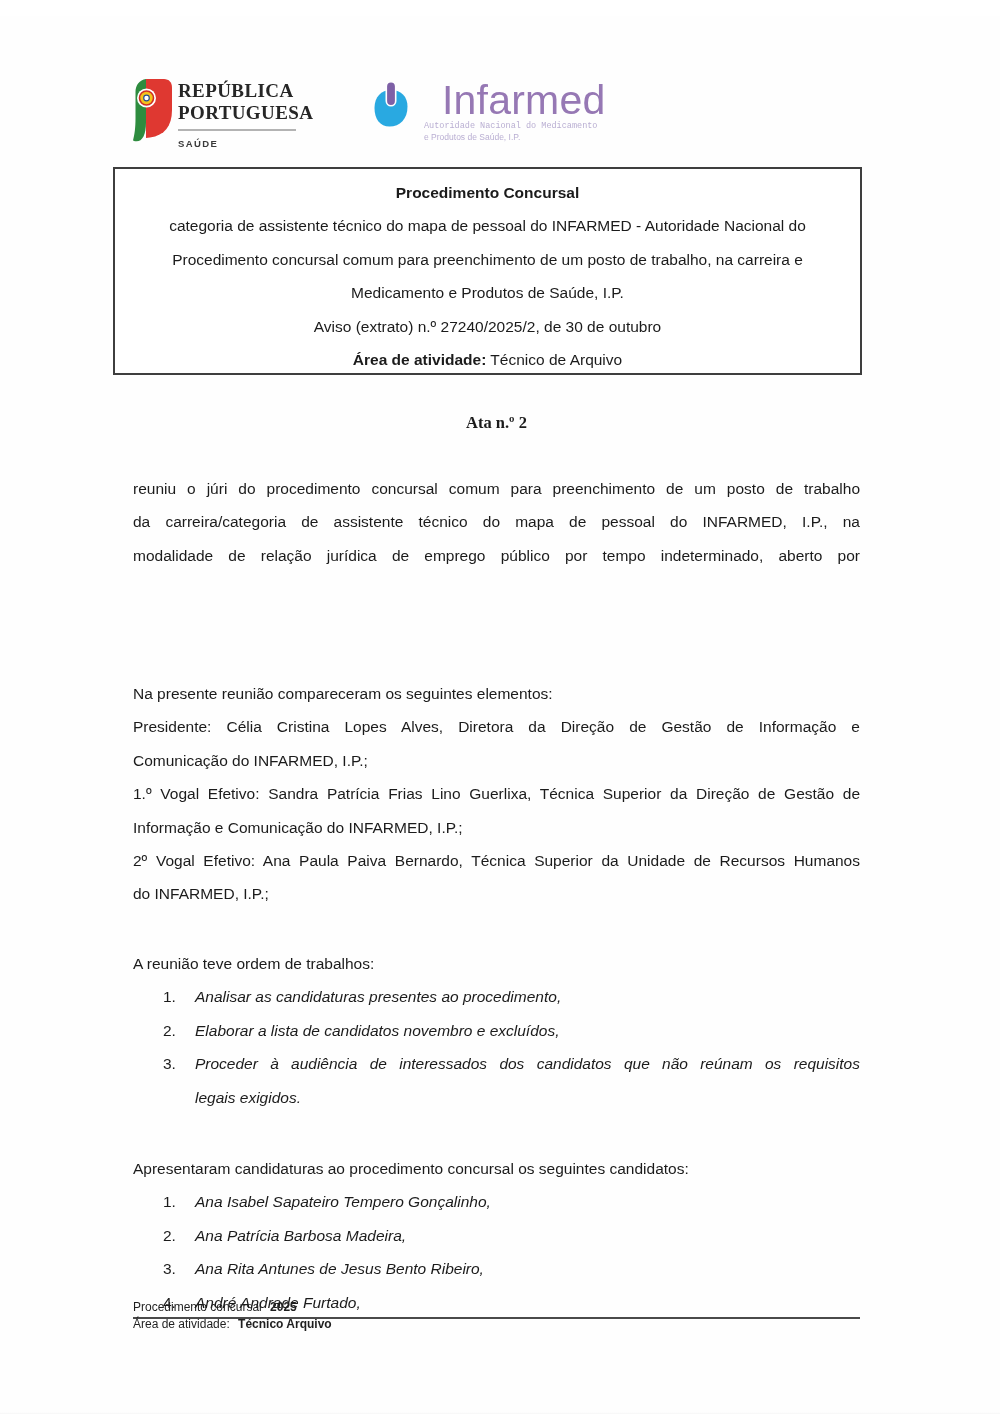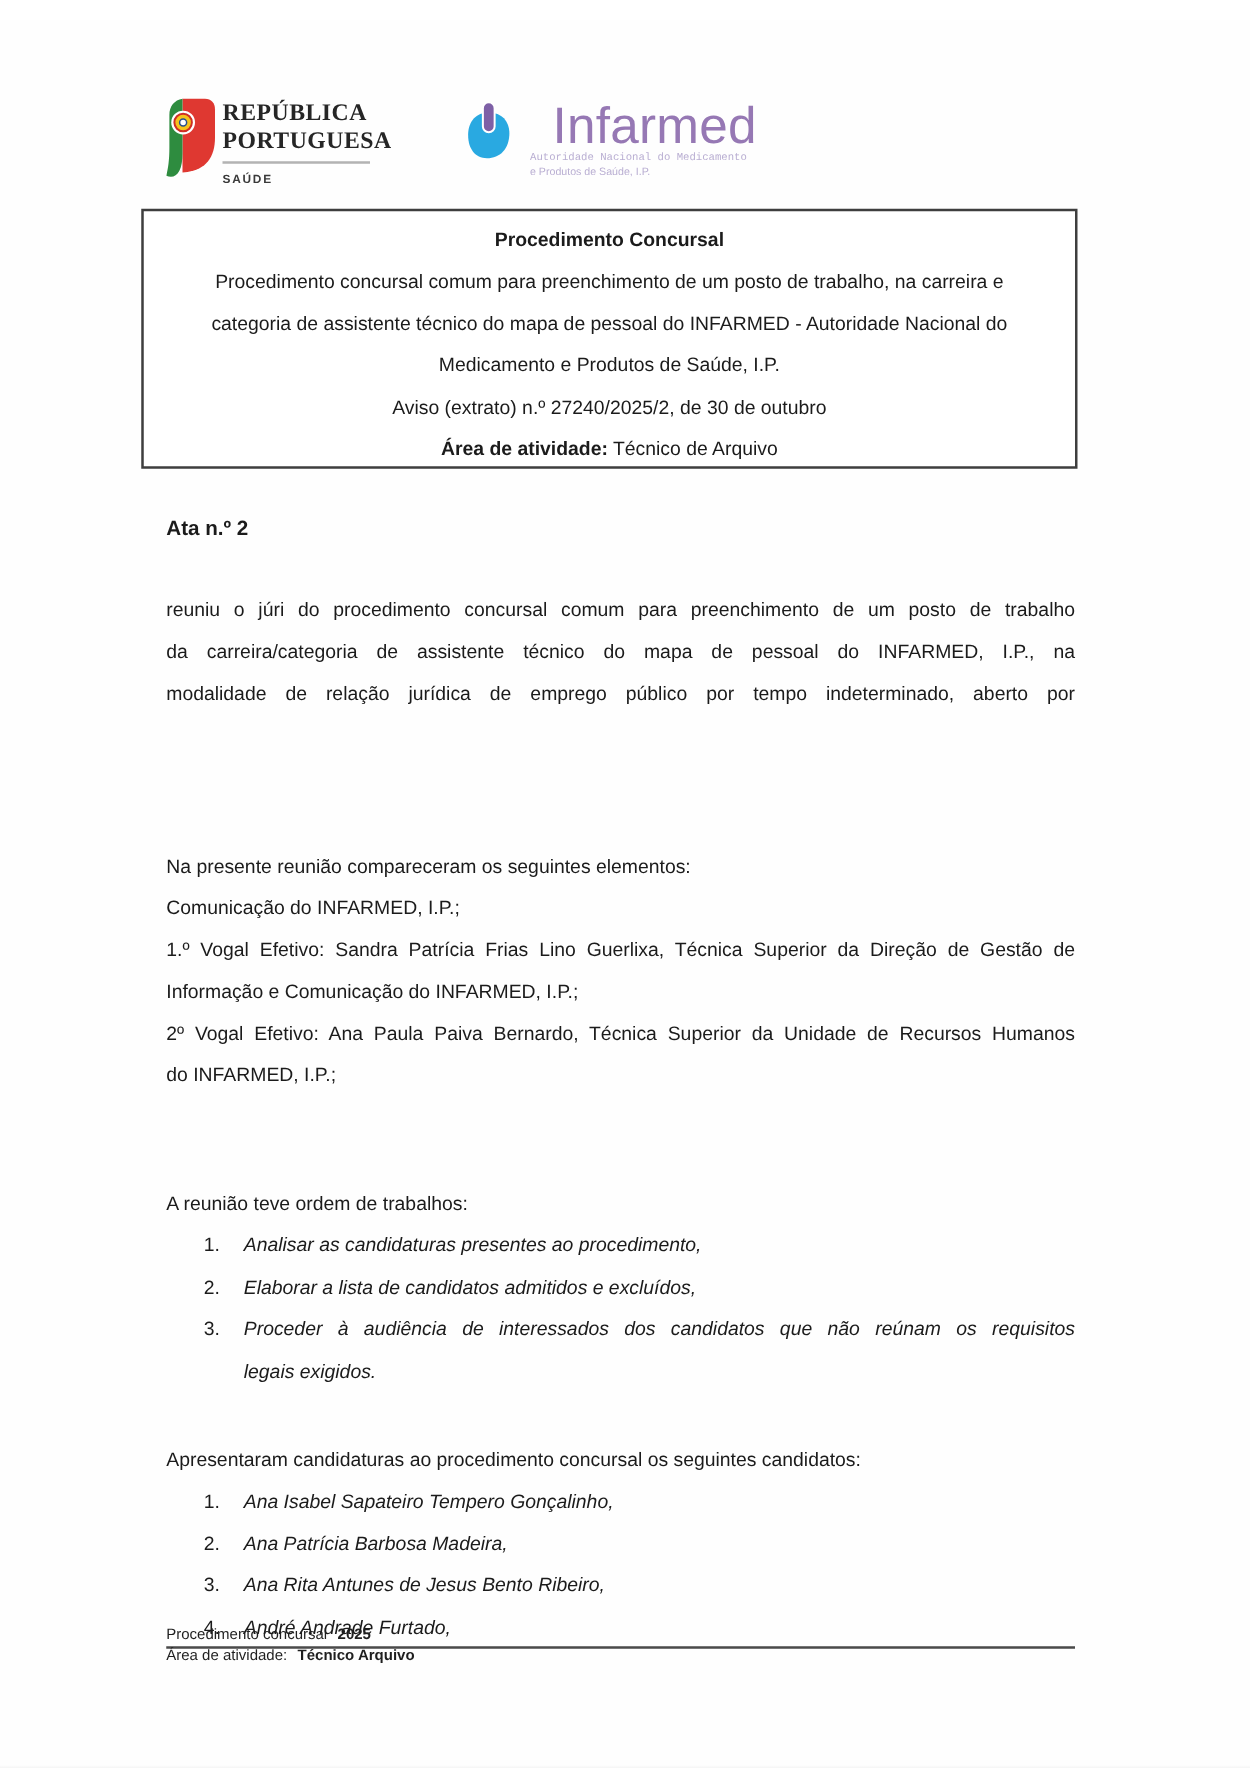--- a/index.html
+++ b/index.html
@@ -27,21 +27,21 @@
   
   .tbox{
     position:absolute; left:113px; top:151px; width:749px; height:208px;
     border:2px solid #3e3e3e; background:#fff; text-align:center; padding-top:7px;
   }
   .tbox .bline{ font-size:15.5px; line-height:33.4px; }
   .b{ font-weight:bold; }
 
   
   .content{ position:absolute; left:133px; width:727px; font-size:15.5px; }
-  .ata{ top:396px; font-size:16.5px; font-weight:bold; line-height:22px; }
+  .ata{ top:396px; text-align:center; font-size:16.5px; font-weight:bold; line-height:22px;font-family:Liberation Serif, serif; }
   .ln{ line-height:33.4px; min-height:33.4px; }
   .j{ text-align:justify; text-align-last:justify; }
   .para1{ top:456px; }
   .attendees{ top:661px; }
   .agenda{ top:931px; }
   .cands{ top:1136px; }
 
   .lrow{ display:flex; align-items:flex-start; }
   .lnum{ margin-left:30px; width:32px; line-height:33.4px; }
   .ltxt{ width:665px; line-height:33.4px;font-style:italic; }
@@ -77,56 +77,57 @@
   <svg class="inf-icon" width="34" height="50" viewBox="0 0 34 50">
     <path fill="#29a9e1" d="M17 9 C27.5 9 33.5 16 33.5 25.5 C33.5 38 26 45.5 15.5 45.5 C6 45.5 0.5 38 0.5 27 C0.5 16 7 9 17 9 Z"></path>
     <rect x="12.3" y="0.8" width="9.4" height="24" rx="4.7" fill="#7e60a6" stroke="#ffffff" stroke-width="1.6"></rect>
   </svg>
   <div class="inf-word">Infarmed</div>
   <div class="inf-sub inf-sub1">Autoridade Nacional do Medicamento</div>
   <div class="inf-sub inf-sub2">e Produtos de Saúde, I.P.</div>
 
   <section class="tbox">
     <div class="bline b">Procedimento Concursal</div>
+    <div class="bline">categoria de assistente técnico do mapa de pessoal do INFARMED - Autoridade Nacional do</div>
     <div class="bline">Procedimento concursal comum para preenchimento de um posto de trabalho, na carreira e</div>
-    <div class="bline">categoria de assistente técnico do mapa de pessoal do INFARMED - Autoridade Nacional do</div>
     <div class="bline">Medicamento e Produtos de Saúde, I.P.</div>
     <div class="bline">Aviso (extrato) n.º 27240/2025/2, de 30 de outubro</div>
     <div class="bline">
       <span class="b">Área de atividade:</span>
       <span>Técnico de Arquivo</span>
     </div>
   </section>
 
   <h1 class="content ata">Ata n.º 2</h1>
 
   <div class="content para1">
     <div class="ln j">reuniu o júri do procedimento concursal comum para preenchimento de um posto de trabalho</div>
     <div class="ln j">da carreira/categoria de assistente técnico do mapa de pessoal do INFARMED, I.P., na</div>
     <div class="ln j">modalidade de relação jurídica de emprego público por tempo indeterminado, aberto por</div>
   </div>
 
   <div class="content attendees">
     <div class="ln">Na presente reunião compareceram os seguintes elementos:</div>
+    <div class="ln j">Presidente: Célia Cristina Lopes Alves, Diretora da Direção de Gestão de Informação e</div>
     <div class="ln">Comunicação do INFARMED, I.P.;</div>
     <div class="ln j">1.º Vogal Efetivo: Sandra Patrícia Frias Lino Guerlixa, Técnica Superior da Direção de Gestão de</div>
     <div class="ln">Informação e Comunicação do INFARMED, I.P.;</div>
     <div class="ln j">2º Vogal Efetivo: Ana Paula Paiva Bernardo, Técnica Superior da Unidade de Recursos Humanos</div>
     <div class="ln">do INFARMED, I.P.;</div>
   </div>
 
   <div class="content agenda">
     <div class="ln">A reunião teve ordem de trabalhos:</div>
     <div class="lrow">
       <span class="lnum">1.</span>
       <span class="ltxt">Analisar as candidaturas presentes ao procedimento,</span>
     </div>
     <div class="lrow">
       <span class="lnum">2.</span>
-      <span class="ltxt">Elaborar a lista de candidatos admitidos e excluídos,</span>
+      <span class="ltxt">Elaborar a lista de candidatos novembro e excluídos,</span>
     </div>
     <div class="lrow">
       <span class="lnum">3.</span>
       <span class="ltxt">
         <span class="ln j" style="display:block">Proceder à audiência de interessados dos candidatos que não reúnam os requisitos</span>
         <span class="ln" style="display:block">legais exigidos.</span>
       </span>
     </div>
   </div>
 

